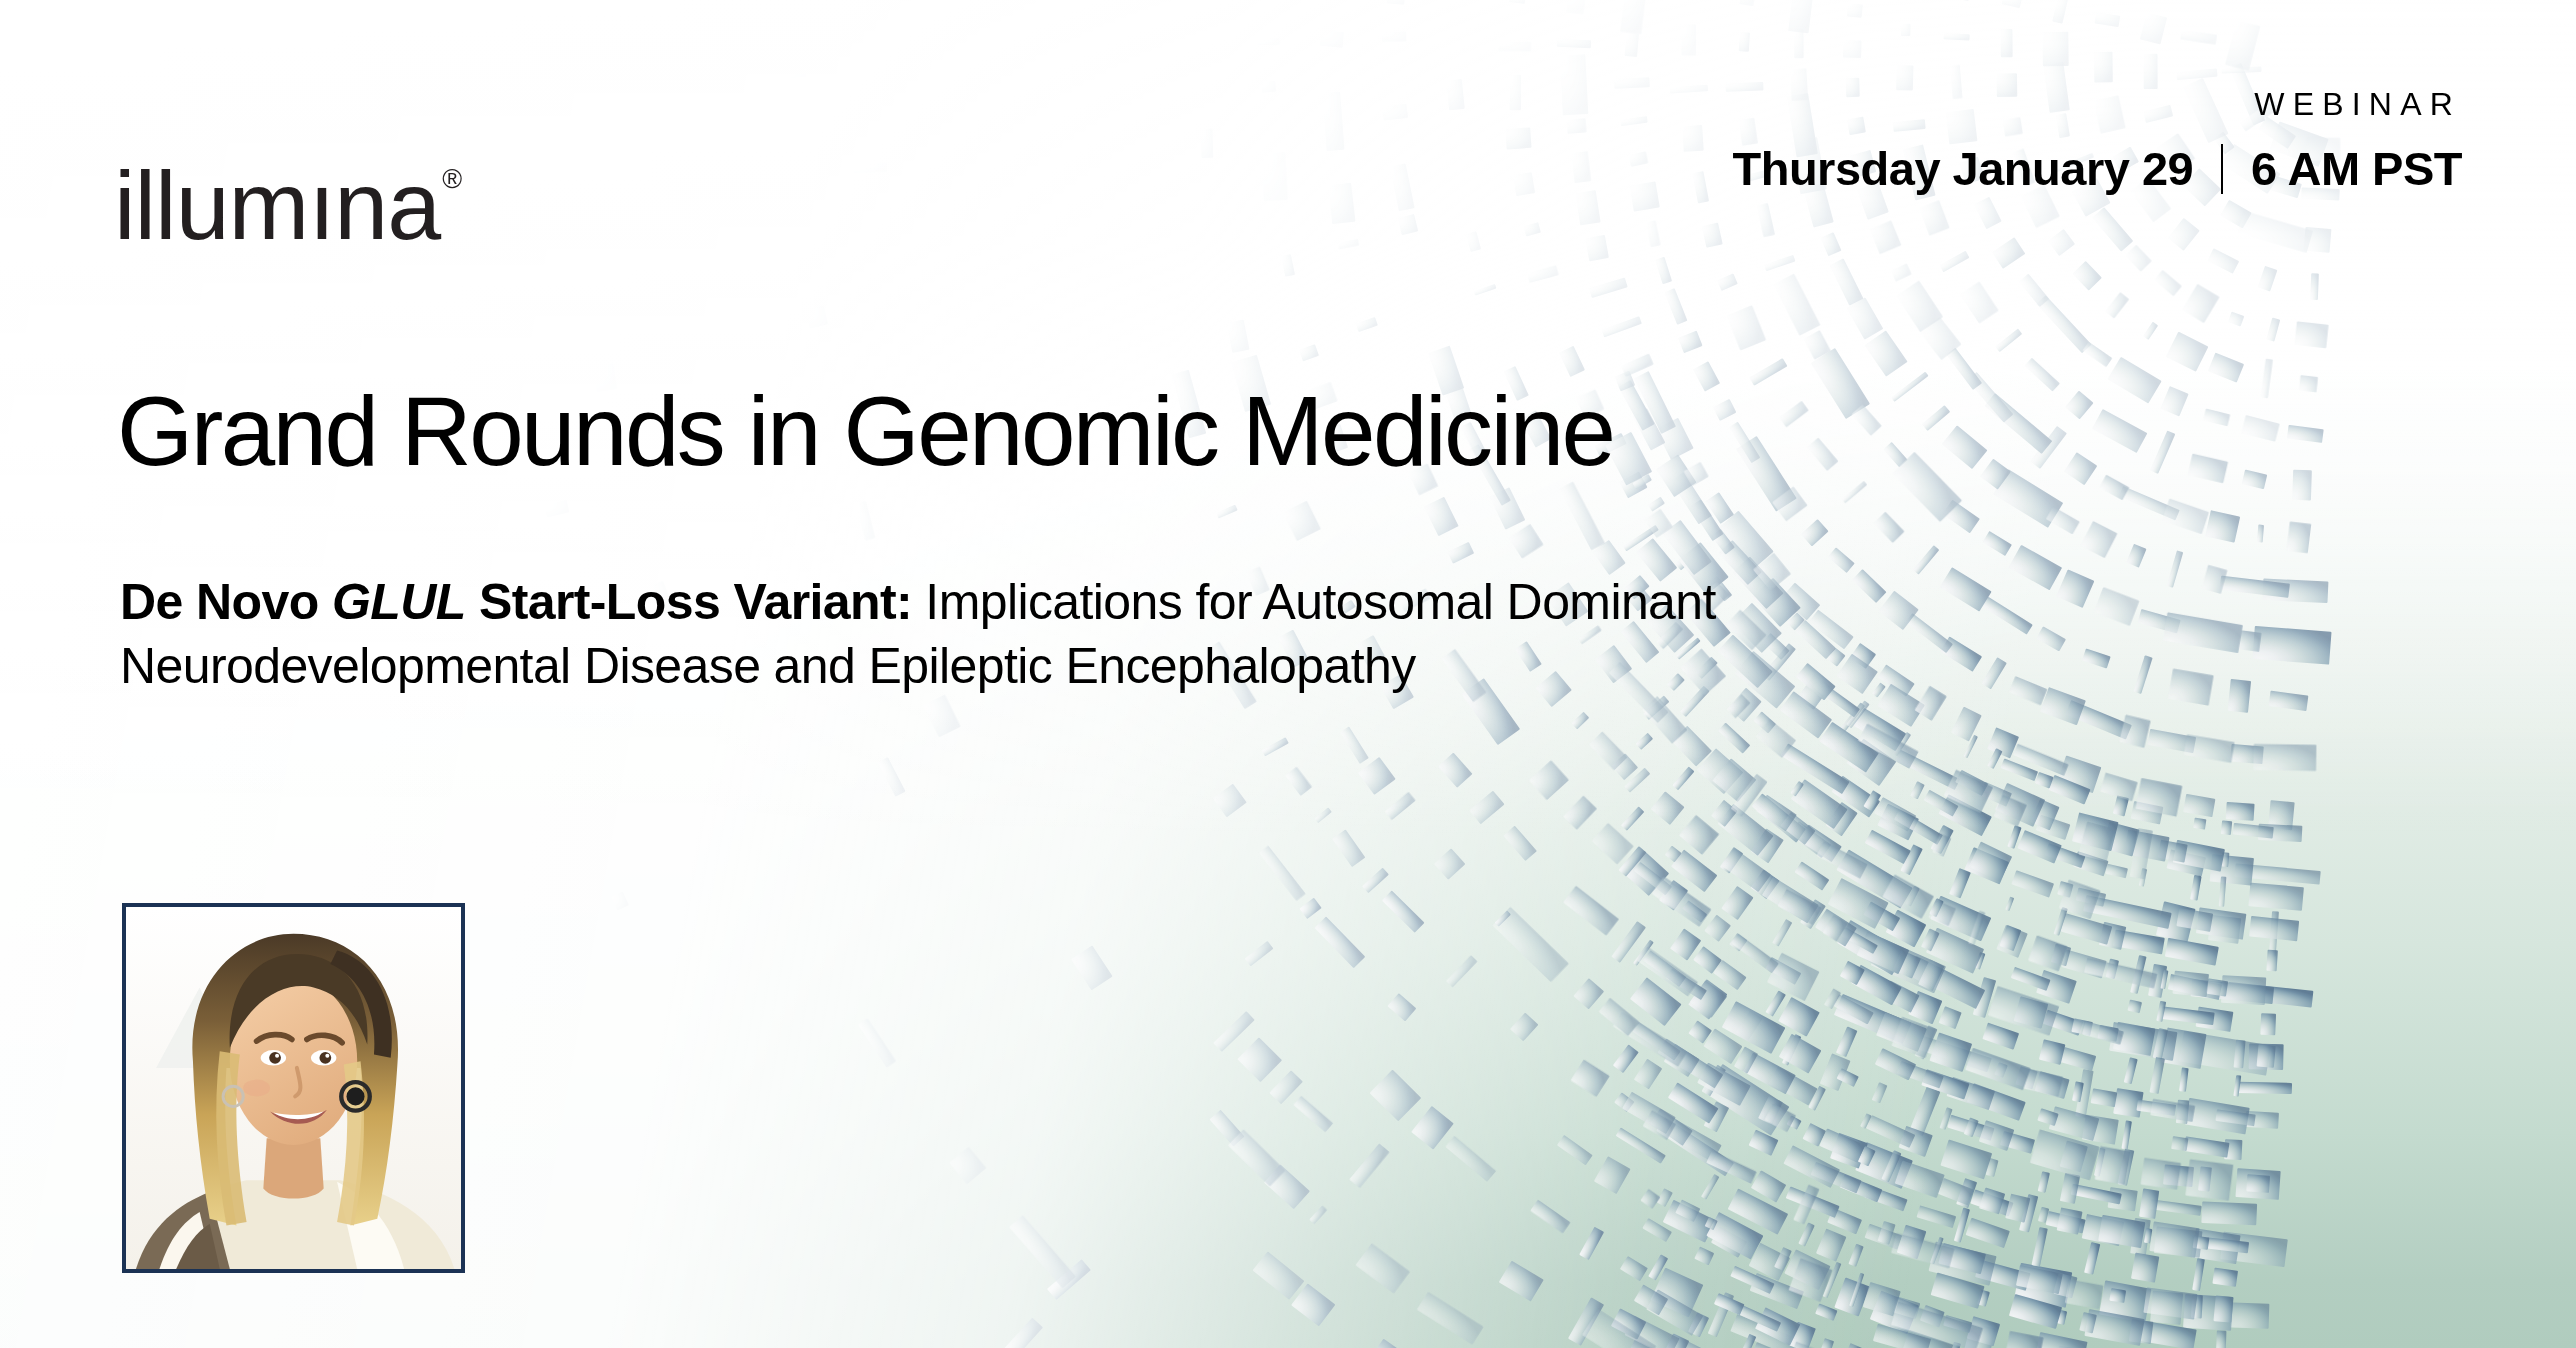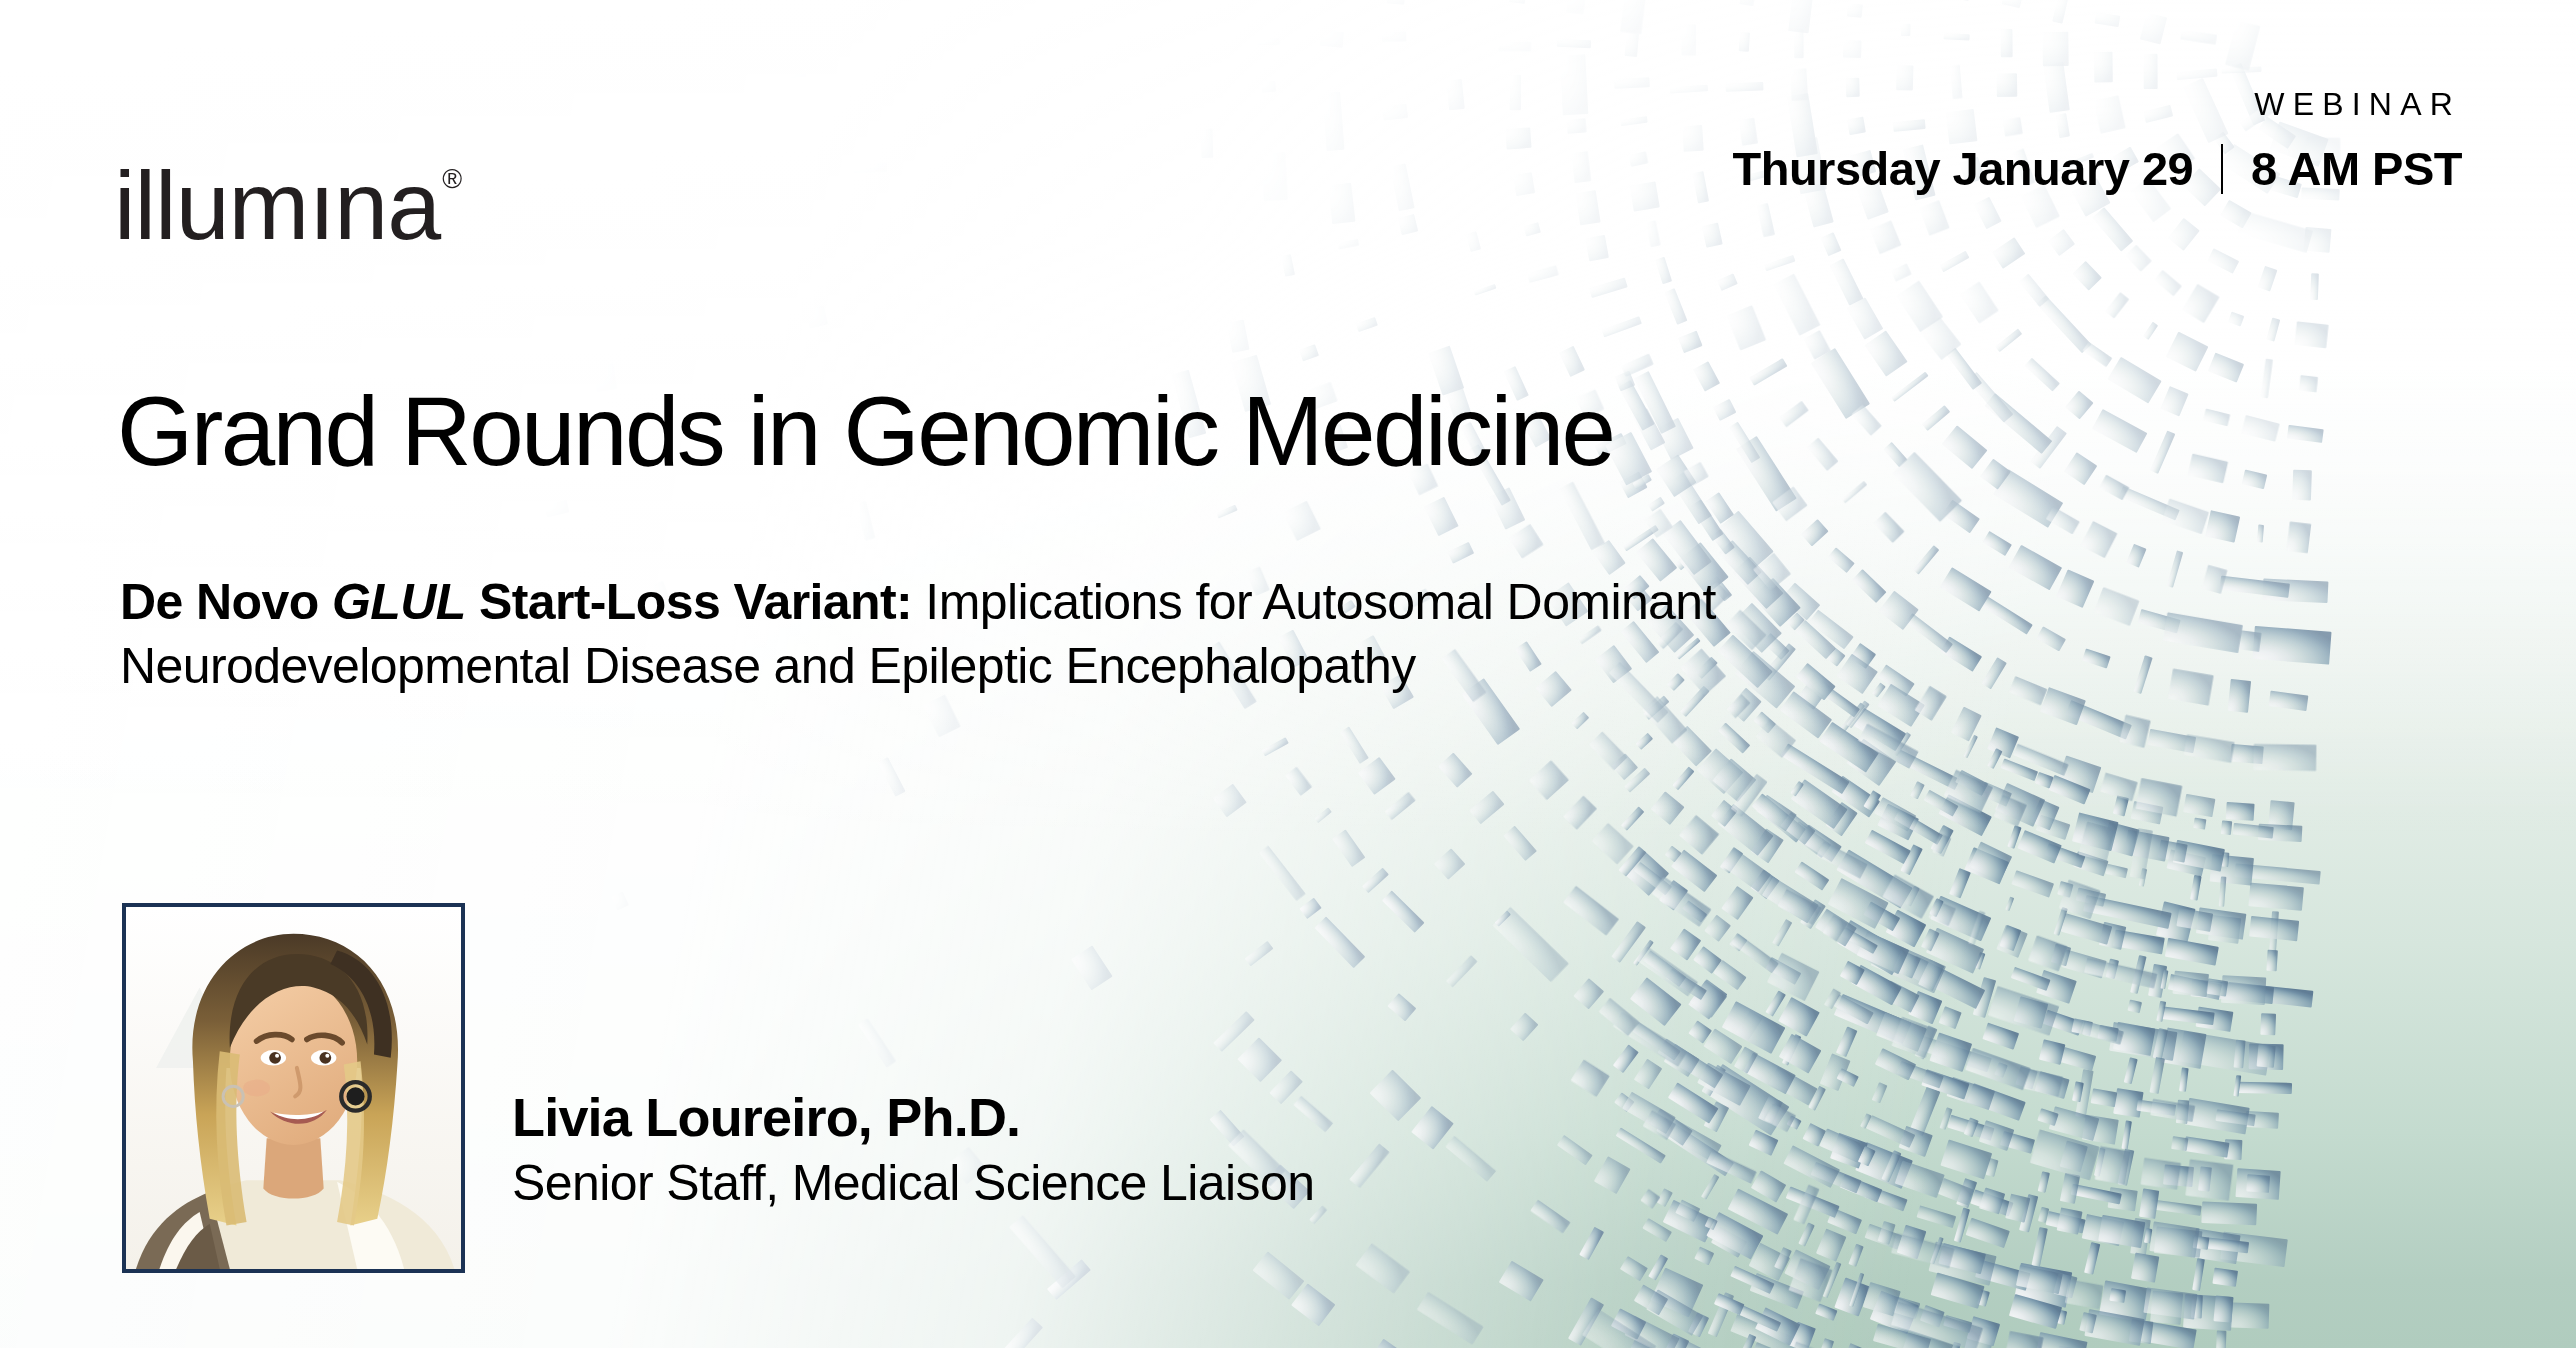--- a/index.html
+++ b/index.html
@@ -1191,21 +1191,21 @@
 
   <div id="content">
 
     <div id="logo"><span>illumına</span><span class="reg">®</span></div>
 
     <div id="meta">
       <div id="webinar">WEBINAR</div>
       <div id="datetime">
         <span class="dtxt">Thursday January 29</span>
         <span class="bar"></span>
-        <span class="dtxt">8 AM PST</span>
+        <span class="dtxt">6 AM PST</span>
       </div>
     </div>
 
     <div id="subtitle"><span class="b">De Novo </span><span class="bi">GLUL</span><span class="b"> Start-Loss Variant:</span><span> Implications for Autosomal Dominant Neurodevelopmental Disease and Epileptic Encephalopathy</span></div>
 
     <div id="title">Grand Rounds in Genomic Medicine</div>
 
     <div id="headshot">
       <svg viewBox="0 0 200 216" preserveAspectRatio="xMidYMid slice" aria-hidden="true">
         <defs>
@@ -1270,20 +1270,16 @@
 
           <ellipse cx="78" cy="108" rx="8" ry="5" fill="#e8a988" opacity="0.45"></ellipse>
 
           <circle cx="137" cy="113" r="8.5" fill="none" stroke="#2a2a2a" stroke-width="2.6"></circle>
           <circle cx="137" cy="113" r="5.4" fill="#1e1e1e"></circle>
           <circle cx="64" cy="113" r="6" fill="none" stroke="#c9c1b4" stroke-width="1.8"></circle>
         </g>
       </svg>
     </div>
 
-    <div id="speaker">
-      <div class="name">Livia Loureiro, Ph.D.</div>
-      <div class="role">Senior Staff, Medical Science Liaison</div>
-    </div>
 
   </div>
 </div>
 
 
 </body></html>

